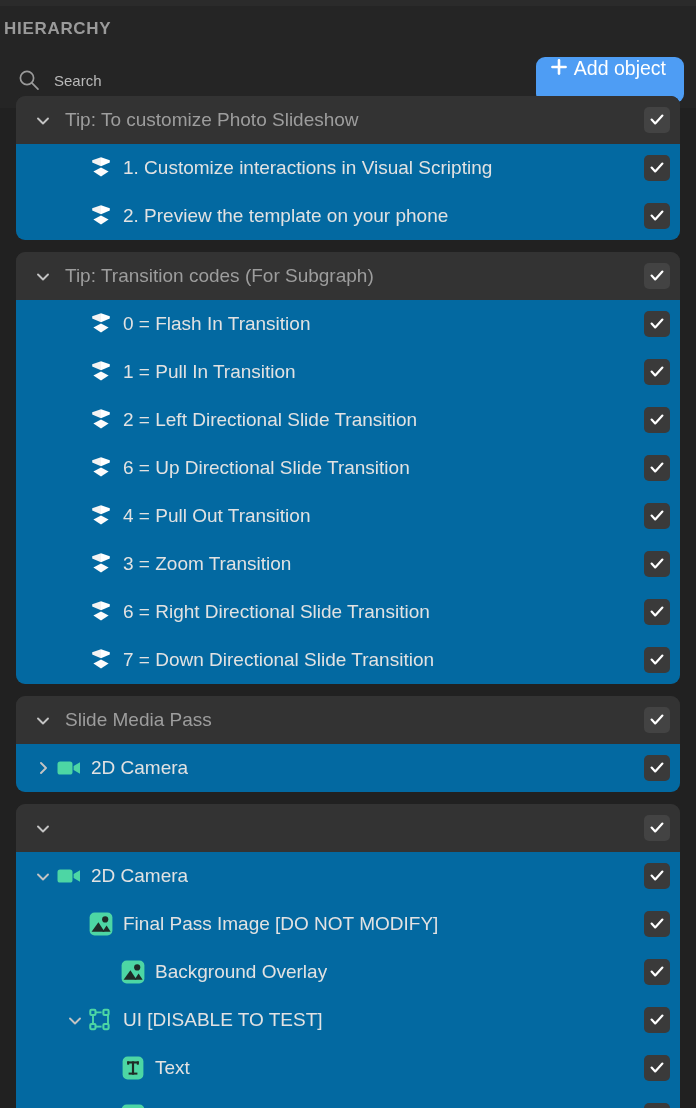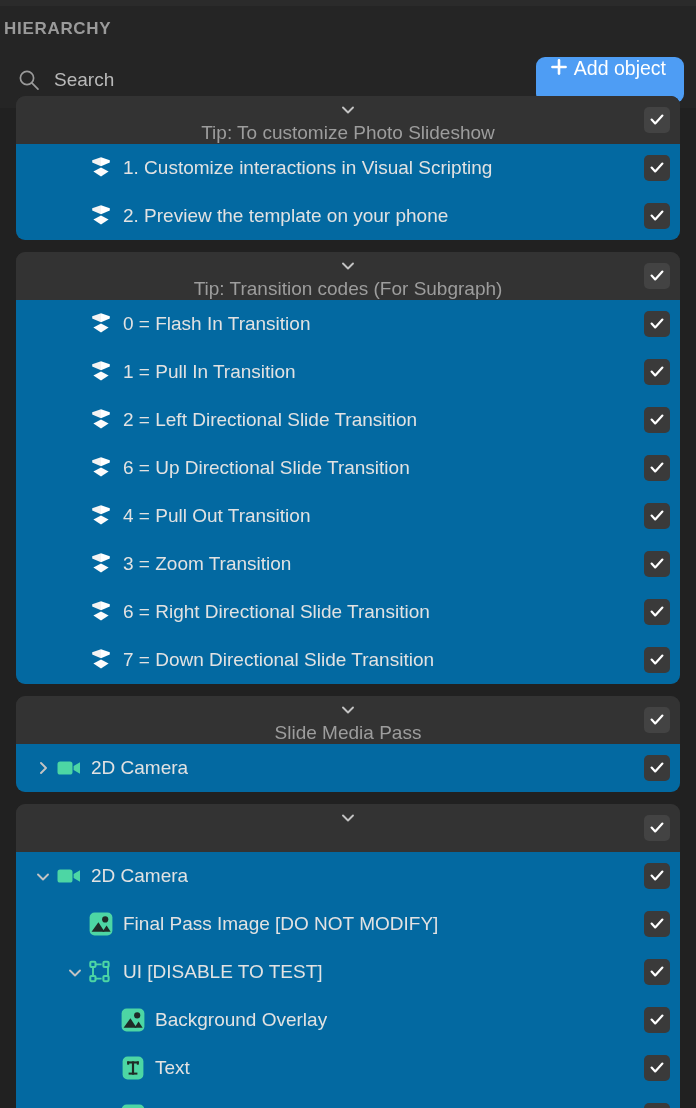--- a/index.html
+++ b/index.html
@@ -19,39 +19,39 @@
     color:#9a9a9a; font-size:17px; font-weight:bold;
     letter-spacing:0.7px;
   }
 
   .searchrow {
     height:56px; background:#252525;
     display:flex; align-items:center; padding:0 12px 0 18px;
     position:relative;
   }
   .search-icon { width:22px; height:22px; flex:0 0 22px; margin-right:14px; }
-  .search-placeholder { color:#b9b9b9; font-size:19px; flex:1; }
+  .search-placeholder { color:#b9b9b9; font-size:15px; flex:1; }
   .add-btn {
     background:#4e9df4; color:#ffffff; border:none;
     height:46px; padding:0 18px 0 13px; border-radius:9px;
     font-size:19.5px; font-family:"Liberation Sans", sans-serif;
     display:flex; align-items:flex-start; gap:5px; cursor:pointer;
     position:absolute; right:12px; top:5px;
   }
   .plus-icon { width:20px; height:20px; flex:0 0 20px; }
 
   .tree { position:absolute; top:96px; left:0; right:0; bottom:0; overflow:hidden; }
 
   .group {
     background:#2a2a2a; border-radius:9px;
     margin:0 16px 12px 16px; overflow:hidden;
   }
 
   .row { height:48px; display:flex; align-items:center; position:relative; }
-  .row.header { background:#333333;flex-direction:column; }
+  .row.header { background:#333333; }
   .row.item { background:#0369a1; }
 
   .twisty { width:26px; flex:0 0 26px; display:flex; align-items:center; justify-content:center; }
   .twisty svg { display:block; }
   .twisty.empty svg { visibility:hidden; }
 
   .row-icon { width:26px; height:26px; flex:0 0 26px; margin-right:9px; display:flex; align-items:center; justify-content:center; }
 
   .label { font-size:19px; color:#e2e2e2; white-space:nowrap; overflow:hidden; text-overflow:ellipsis; }
   .row.header .label { color:#9d9d9d; }
@@ -428,20 +428,42 @@
             </svg>
           </span>
           <span class="label">Final Pass Image [DO NOT MODIFY]</span>
           <span class="check">
             <svg viewBox="0 0 18 18" width="18" height="18">
               <path d="M3.6 8.6 L7.2 12.4 L14.4 4.6" fill="none" stroke="#ffffff" stroke-width="2.2" stroke-linecap="round" stroke-linejoin="round"></path>
             </svg>
           </span>
         </div>
         <div class="row item">
+          <span class="ind" style="width: 78px;"></span>
+          <span class="twisty empty">
+            <svg viewBox="0 0 18 18" width="18" height="18">
+              <path d="M4 7.5 L9 12.5 L14 7.5" fill="none" stroke="#c3c3c3" stroke-width="1.9" stroke-linecap="round" stroke-linejoin="round"></path>
+            </svg>
+          </span>
+          <span class="row-icon">
+            <svg viewBox="0 0 26 26" width="26" height="26">
+              <rect x="1.6" y="1.6" width="22.8" height="22.8" rx="5" fill="#4dd6a4"></rect>
+              <circle cx="17.2" cy="8.4" r="3.1" fill="#1f2a26"></circle>
+              <path d="M3.6 20.8 L10.4 11.2 L16.6 20.8 Z" fill="#1f2a26"></path>
+              <path d="M14.4 20.8 L18.6 14.6 L22.6 20.8 Z" fill="#1f2a26"></path>
+            </svg>
+          </span>
+          <span class="label">Background Overlay</span>
+          <span class="check">
+            <svg viewBox="0 0 18 18" width="18" height="18">
+              <path d="M3.6 8.6 L7.2 12.4 L14.4 4.6" fill="none" stroke="#ffffff" stroke-width="2.2" stroke-linecap="round" stroke-linejoin="round"></path>
+            </svg>
+          </span>
+        </div>
+        <div class="row item">
           <span class="ind" style="width: 46px;"></span>
           <span class="twisty">
             <svg viewBox="0 0 18 18" width="18" height="18">
               <path d="M4 7.5 L9 12.5 L14 7.5" fill="none" stroke="#c3c3c3" stroke-width="1.9" stroke-linecap="round" stroke-linejoin="round"></path>
             </svg>
           </span>
           <span class="row-icon">
             <svg viewBox="0 0 26 26" width="26" height="26">
               <g fill="none" stroke="#4dd6a4" stroke-width="1.9">
                 <line x1="7.6" y1="5.4" x2="13.6" y2="5.4"></line>
@@ -466,42 +488,20 @@
         </div>
         <div class="row item">
           <span class="ind" style="width: 78px;"></span>
           <span class="twisty empty">
             <svg viewBox="0 0 18 18" width="18" height="18">
               <path d="M4 7.5 L9 12.5 L14 7.5" fill="none" stroke="#c3c3c3" stroke-width="1.9" stroke-linecap="round" stroke-linejoin="round"></path>
             </svg>
           </span>
           <span class="row-icon">
             <svg viewBox="0 0 26 26" width="26" height="26">
-              <rect x="1.6" y="1.6" width="22.8" height="22.8" rx="5" fill="#4dd6a4"></rect>
-              <circle cx="17.2" cy="8.4" r="3.1" fill="#1f2a26"></circle>
-              <path d="M3.6 20.8 L10.4 11.2 L16.6 20.8 Z" fill="#1f2a26"></path>
-              <path d="M14.4 20.8 L18.6 14.6 L22.6 20.8 Z" fill="#1f2a26"></path>
-            </svg>
-          </span>
-          <span class="label">Background Overlay</span>
-          <span class="check">
-            <svg viewBox="0 0 18 18" width="18" height="18">
-              <path d="M3.6 8.6 L7.2 12.4 L14.4 4.6" fill="none" stroke="#ffffff" stroke-width="2.2" stroke-linecap="round" stroke-linejoin="round"></path>
-            </svg>
-          </span>
-        </div>
-        <div class="row item">
-          <span class="ind" style="width: 78px;"></span>
-          <span class="twisty empty">
-            <svg viewBox="0 0 18 18" width="18" height="18">
-              <path d="M4 7.5 L9 12.5 L14 7.5" fill="none" stroke="#c3c3c3" stroke-width="1.9" stroke-linecap="round" stroke-linejoin="round"></path>
-            </svg>
-          </span>
-          <span class="row-icon">
-            <svg viewBox="0 0 26 26" width="26" height="26">
               <rect x="2.6" y="1.6" width="20.8" height="22.8" rx="5" fill="#4dd6a4"></rect>
               <rect x="7.2" y="6.4" width="11.6" height="2.1" fill="#1f2a26"></rect>
               <rect x="7.2" y="6.4" width="2.0" height="3.3" fill="#1f2a26"></rect>
               <rect x="16.8" y="6.4" width="2.0" height="3.3" fill="#1f2a26"></rect>
               <rect x="11.9" y="6.4" width="2.2" height="13.2" fill="#1f2a26"></rect>
               <rect x="8.6" y="17.6" width="8.8" height="2.0" fill="#1f2a26"></rect>
             </svg>
           </span>
           <span class="label">Text</span>
           <span class="check">

